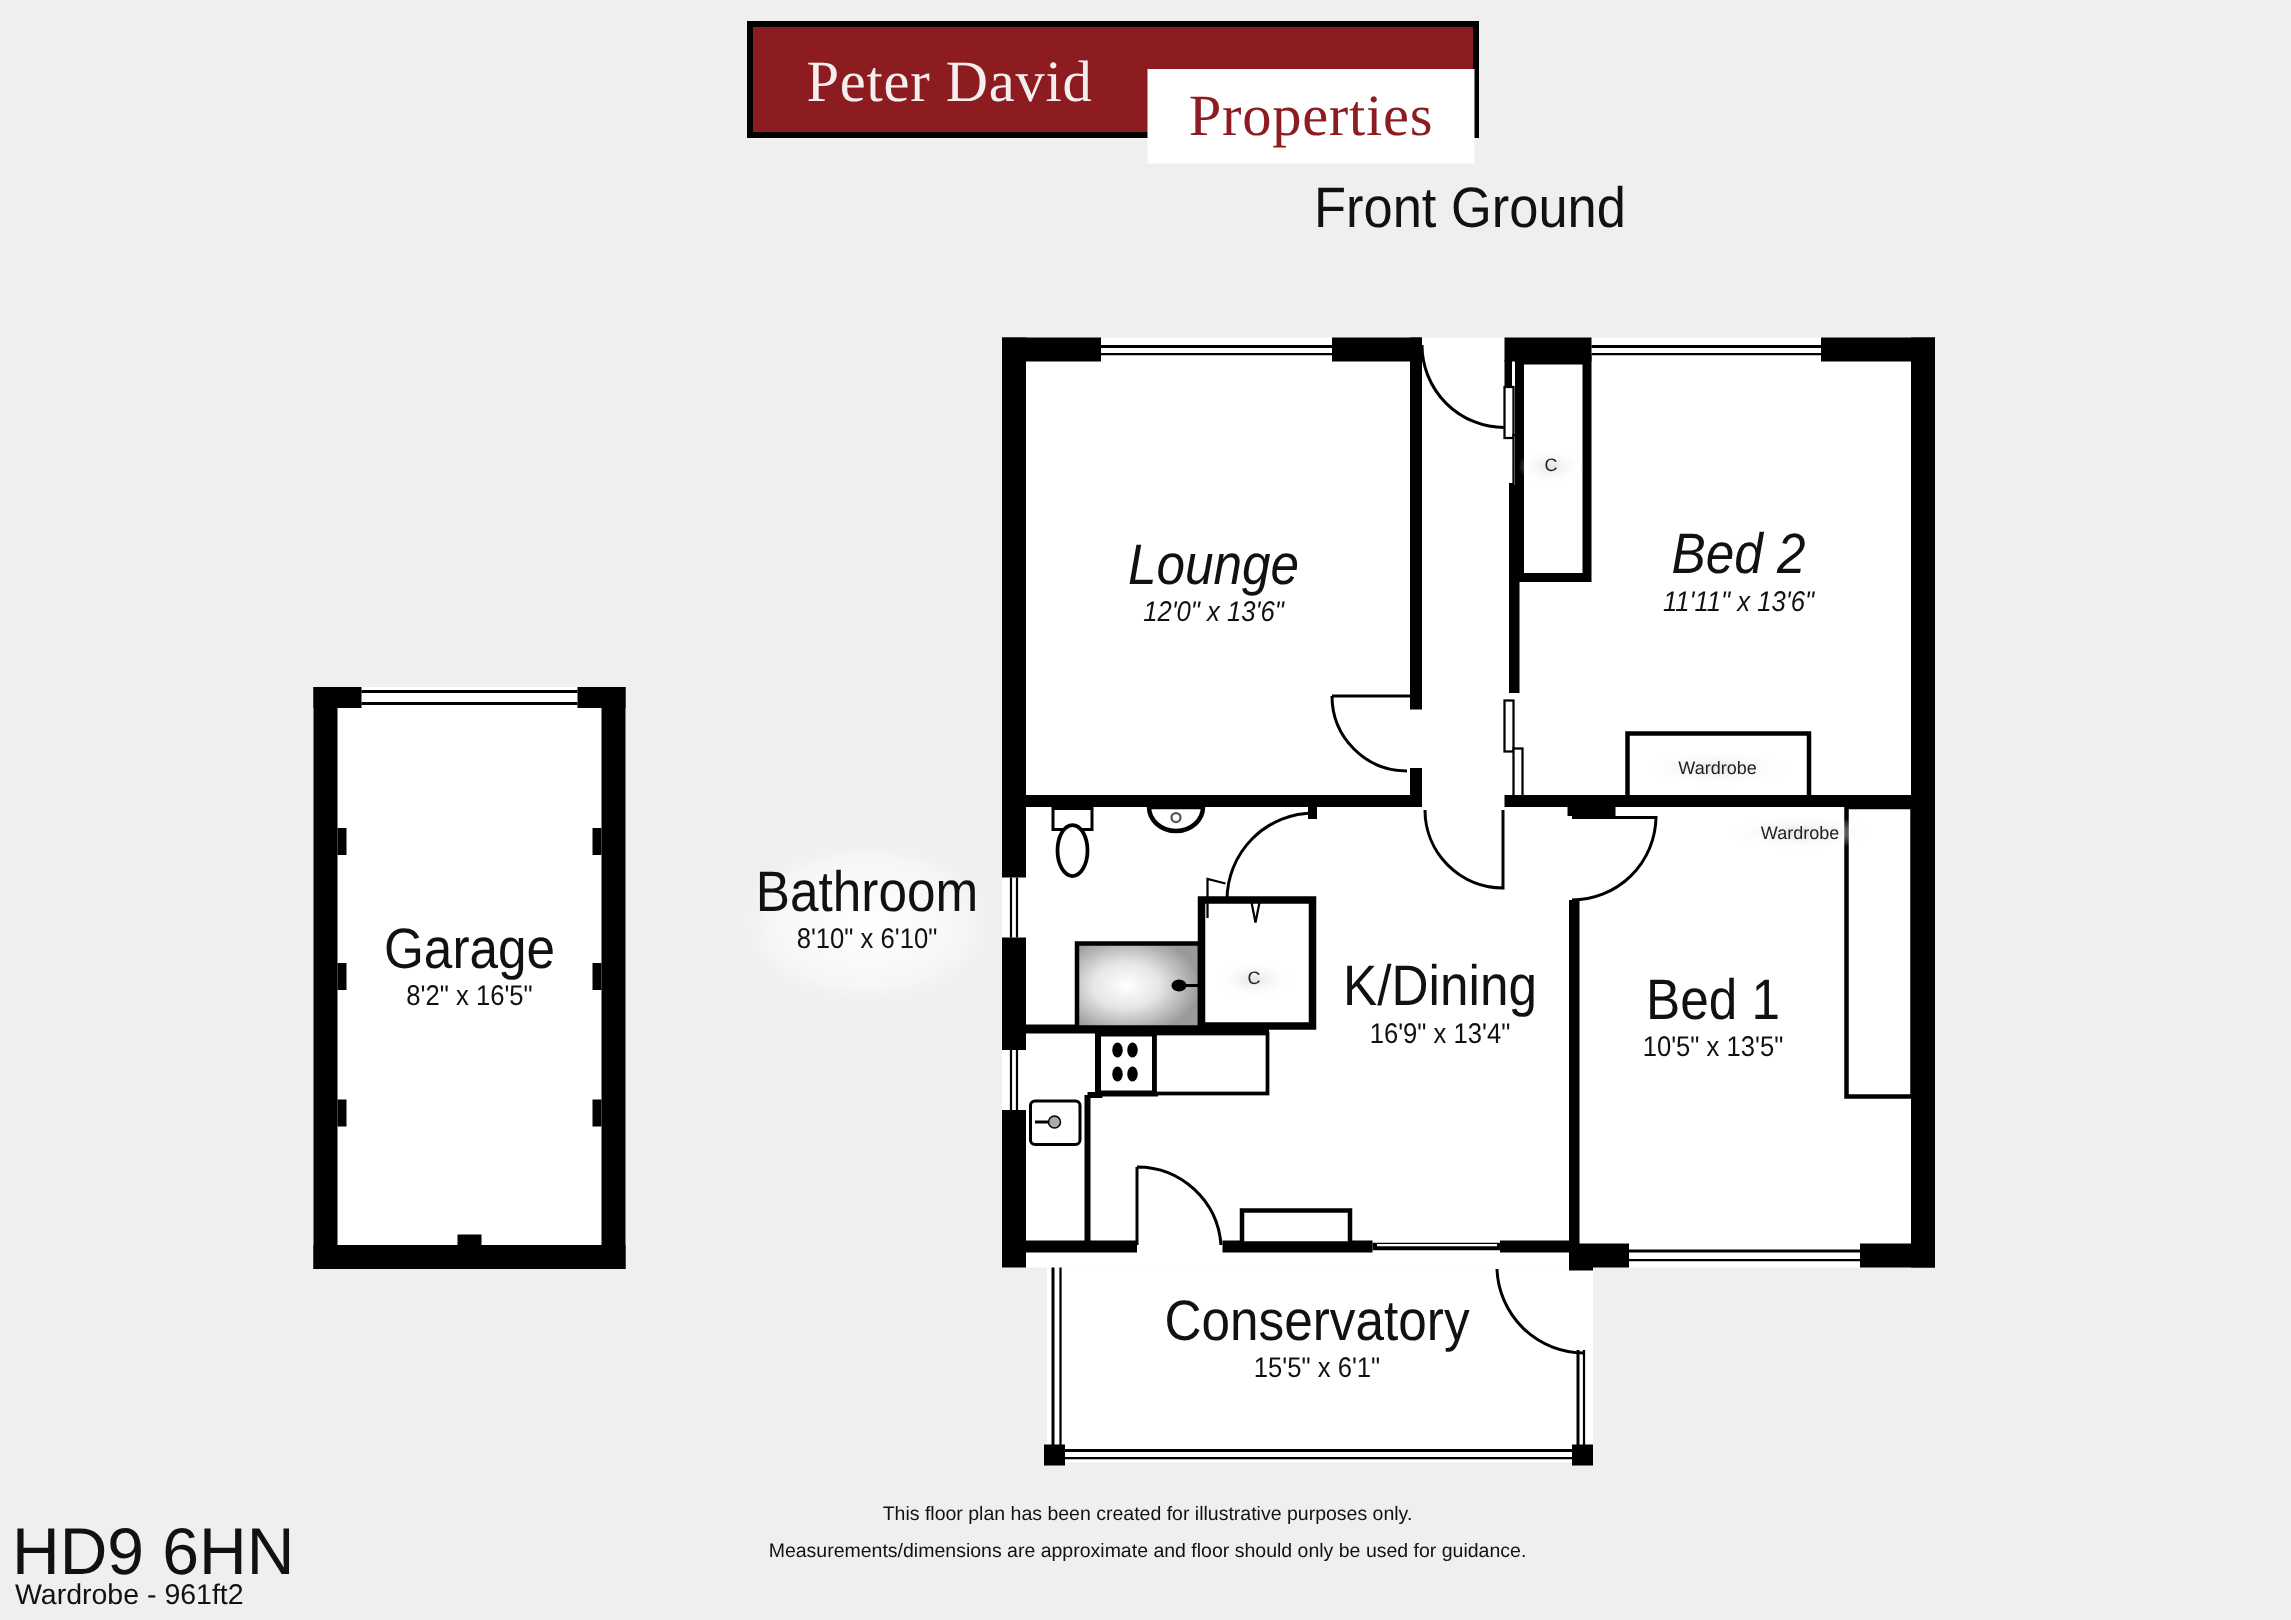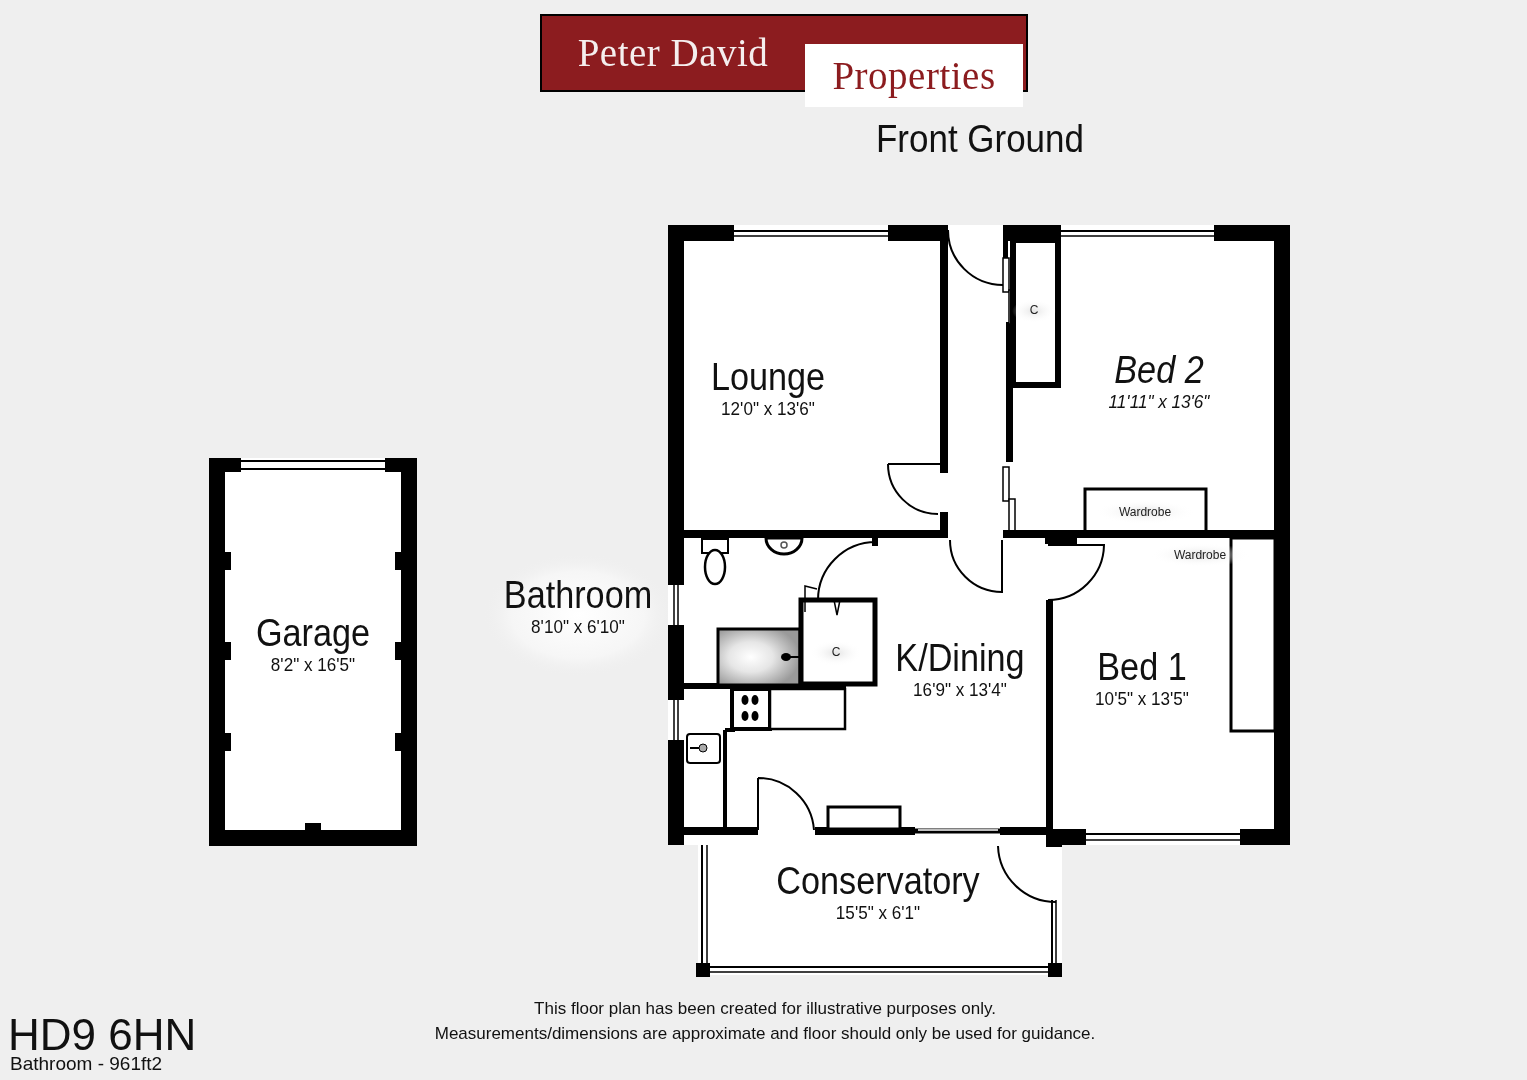--- a/index.html
+++ b/index.html
@@ -4,25 +4,25 @@
   <style>
     html, body { margin: 0; padding: 0; }
     body {
       width: 1527px; height: 1080px;
       background: #efefef;
       position: relative;
       overflow: hidden;
       font-family: "Liberation Sans", sans-serif;
     }
     .logo {
-      position: absolute; left: 540px; top: 14px;
+      position: absolute; left: 498px; top: 14px;
       width: 488px; height: 78px;
       background: #8c1c1f;
       box-sizing: border-box;
-      border: 2px solid #000000;
+      border: 4px solid #000000;
     }
     .logo-left {
       position: absolute; left: 0; top: 0; width: 262px; height: 74px;
       color: #f5eeee;
       font-family: "Liberation Serif", serif;
       font-size: 39px; line-height: 74px; text-align: center;
       letter-spacing: 0.5px;
     }
     .logo-right {
       position: absolute; left: 263px; top: 5px; width: 218px; height: 63px;
@@ -49,21 +49,21 @@
     .postcode {
       position: absolute; left: 8px; top: 1010px;
       font-size: 44px; color: #111;
     }
     .area {
       position: absolute; left: 10px; top: 1053px;
       font-size: 19px; color: #111;
     }
     .disclaimer {
       position: absolute; left: 380px; top: 996px; width: 770px;
-      text-align: center; font-size: 17px; line-height: 25px; color: #111;
+      text-align: center; font-size: 13px; line-height: 25px; color: #111;
     }
     .disclaimer span { display: block; }
   </style>
 </head>
 <body>
 
 <div class="logo">
   <div class="logo-left">Peter David</div>
   <div class="logo-right">Properties</div>
 </div>
@@ -228,21 +228,21 @@
     <line x1="710" y1="967" x2="1048" y2="967" stroke="#000" stroke-width="2"></line>
     <line x1="710" y1="972" x2="1048" y2="972" stroke="#000" stroke-width="1.5"></line>
     <line x1="1052" y1="900" x2="1052" y2="965" stroke="#000" stroke-width="2"></line>
     <line x1="1056" y1="900" x2="1056" y2="965" stroke="#000" stroke-width="1.5"></line>
 
     <path d="M 998 846 A 58 58 0 0 0 1056 902" fill="none" stroke="#000" stroke-width="2"></path>
     <rect x="1046" y="835" width="16" height="12" fill="#000"></rect>
   </g>
 </svg>
 
-<div class="room-label" style="left:768px; top:357px;">
+<div class="room-label" style="left:809px; top:357px;font-style:italic;">
   <span class="room-name">Lounge</span>
   <span class="room-dim">12'0" x 13'6"</span>
 </div>
 <div class="room-label" style="left:1159px; top:350px;font-style:italic;">
   <span class="room-name">Bed 2</span>
   <span class="room-dim">11'11" x 13'6"</span>
 </div>
 <div class="room-label" style="left:578px; top:575px;">
   <span class="room-name">Bathroom</span>
   <span class="room-dim">8'10" x 6'10"</span>
@@ -263,17 +263,17 @@
   <span class="room-name">Garage</span>
   <span class="room-dim">8'2" x 16'5"</span>
 </div>
 
 <div class="small-label" style="left:1034px; top:303px;">C</div>
 <div class="small-label" style="left:836px; top:645px;">C</div>
 <div class="small-label" style="left:1145px; top:505px;">Wardrobe</div>
 <div class="small-label" style="left:1200px; top:548px;">Wardrobe</div>
 
 <div class="postcode">HD9 6HN</div>
-<div class="area">Bathroom - 961ft2</div>
+<div class="area">Wardrobe - 961ft2</div>
 <div class="disclaimer">
   <span>This floor plan has been created for illustrative purposes only.</span>
   <span>Measurements/dimensions are approximate and floor should only be used for guidance.</span>
 </div>
 
 </body></html>

